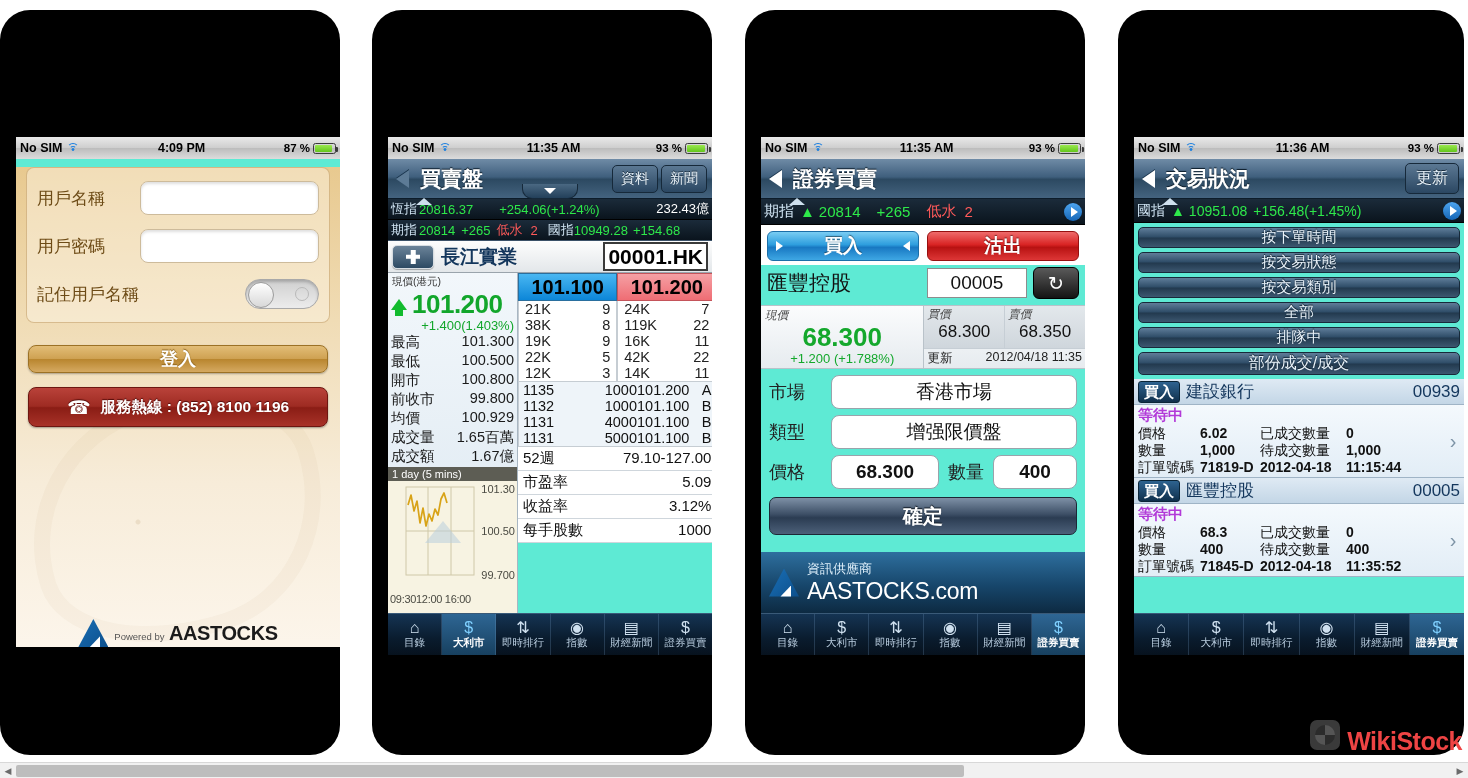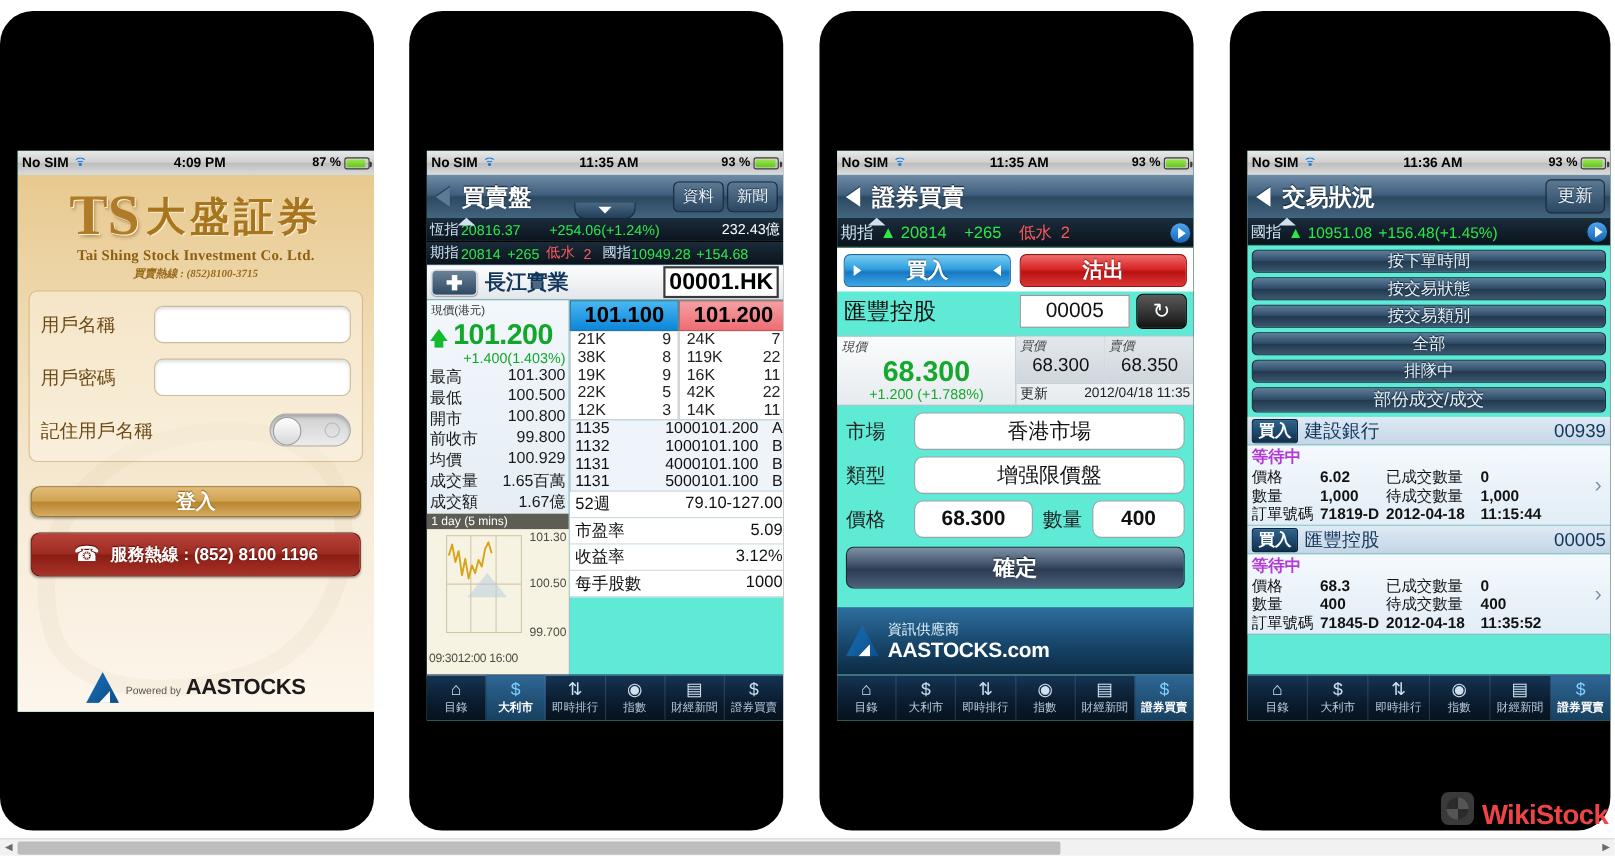--- a/index.html
+++ b/index.html
@@ -220,21 +220,21 @@
   .fsm { height:34px; background:#fff; border:1px solid #9aa3ab; border-radius:8px;
      display:flex;align-items:center;justify-content:center; font-size:19px; font-weight:bold; color:#111;}
   .btn-confirm { margin:8px 8px 0; height:38px; border-radius:7px;
      background:linear-gradient(180deg,#7e90a6 0%,#3d4f66 45%,#2b3c52 55%,#4c6079 100%);
      border:1px solid #1c2836; display:flex;align-items:center;justify-content:center;
      color:#fff; font-size:20px; font-weight:bold; text-shadow:0 -1px 1px #0d1620;}
   .aas-banner { position:absolute; left:0;right:0; bottom:42px; height:61px; display:flex;
      align-items:center; gap:8px; padding:0 8px;
      background:linear-gradient(180deg,#2e6f9e 0%,#17466b 55%,#0d2a42 100%);}
   .aas-banner .t1 { font-size:13px; color:#dff0fb;}
-  .aas-banner .t2 { font-size:19px; font-weight:bold; color:#fff; letter-spacing:-.3px;}
+  .aas-banner .t2 { font-size:23px; font-weight:normal; color:#fff; letter-spacing:-.3px;}
 
   
   .filt { display:flex; gap:4px; padding:4px 4px 0;flex-direction:column;}
   .fbtn { flex:1; height:26px; border-radius:5px; display:flex;align-items:center;justify-content:center;
      font-size:15px; color:#eaf3fa; text-shadow:0 -1px 1px #0b1b28;
      background:linear-gradient(180deg,#5f7d99 0%,#2e4c67 48%,#22394e 52%,#3c5770 100%);
      border:1px solid #17293a;}
   .ord { border-bottom:1px solid #9fb4c6;}
   .ord-hd { display:flex; align-items:center; gap:6px; padding:1px 4px;
      background:linear-gradient(180deg,#dfeaf4,#c3d6e6); border-bottom:1px solid #9fb4c6;}
@@ -289,28 +289,20 @@
           <span>87 %</span>
           <span class="batt">
               <b style="width:87%"></b>
             </span>
         </div>
       </div>
 
       <div class="login">
         <div class="wm"></div>
 
-        <div class="logo-wrap">
-          <div class="logo-row">
-            <span class="logo-mark">TS</span>
-            <span class="logo-cn">大盛証券</span>
-          </div>
-          <div class="logo-en">Tai Shing Stock Investment Co. Ltd.</div>
-          <div class="logo-tel">買賣熱線 : (852)8100-3715</div>
-        </div>
 
         <div class="form">
           <div class="frow">
             <span class="flabel">用戶名稱</span>
             <input class="finput" value="" style="">
           </div>
           <div class="frow">
             <span class="flabel">用戶密碼</span>
             <input class="finput" type="password" value="" style="">
           </div>

